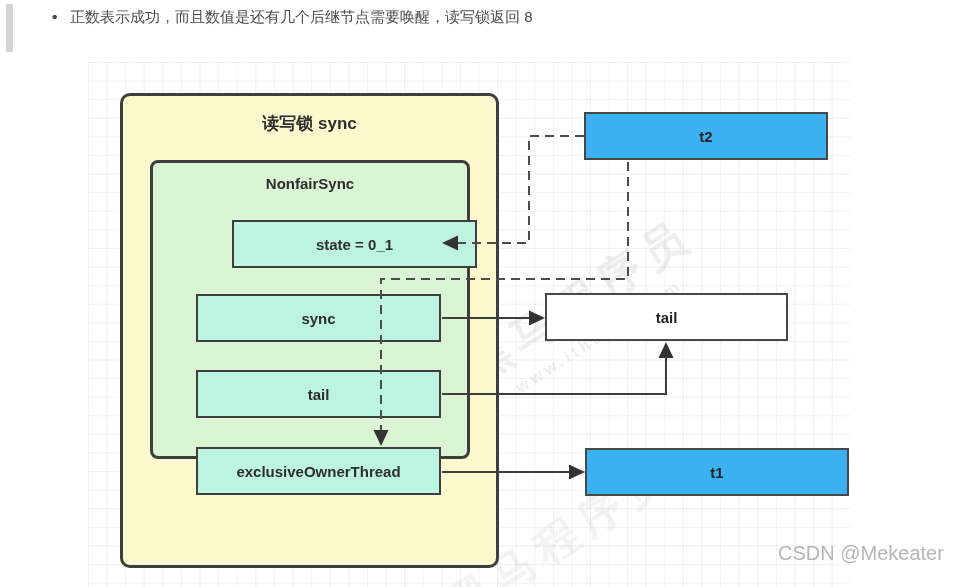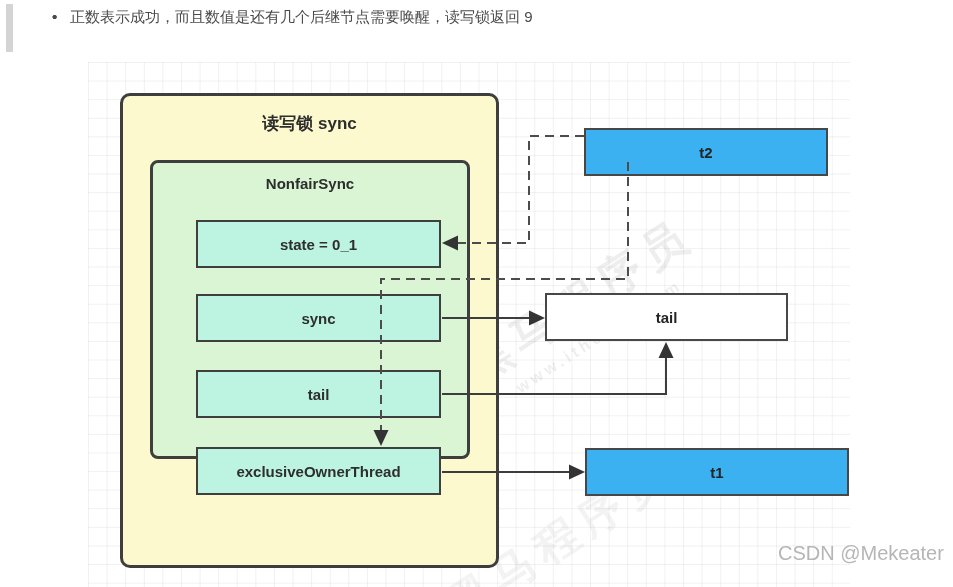--- a/index.html
+++ b/index.html
@@ -35,30 +35,30 @@
   .outer-title { margin-top:16px; text-align:center; font-size:17px; font-weight:bold; color:#2d2d2d; }
   .inner-box { position:absolute; left:150px; top:160px; width:320px; height:299px;
     background:#d9f5d3; border:3px solid #3e3e3e; border-radius:8px; }
   .inner-title { margin-top:12px; text-align:center; font-size:15px; font-weight:bold; color:#2d2d2d; }
 
   
   .field { position:absolute; left:196px; width:245px; height:48px;
     background:#bcf4e1; border:2px solid #3f3f3f;
     display:flex; align-items:center; justify-content:center;
     font-size:15px; font-weight:bold; color:#2e2e2e; }
-  .field.state { top:220px; }
+  .field.state { top:220px;margin-left:36px; }
   .field.head  { top:294px; }
   .field.tail  { top:370px; }
   .field.eot   { top:447px; }
 
   
   .node { position:absolute; height:48px; border:2px solid #474747;
     display:flex; align-items:center; justify-content:center;
     font-size:15px; font-weight:bold; color:#242424; }
-  .node.t2  { left:584px; top:128px; width:244px; background:#3bb1f1; }
+  .node.t2  { left:584px; top:112px; width:244px; background:#3bb1f1; }
   .node.nul { left:545px; top:293px; width:243px; background:#ffffff; }
   .node.t1  { left:585px; top:448px; width:264px; background:#3bb1f1; }
 
   
   .edges { position:absolute; left:0; top:0; width:953px; height:587px; pointer-events:none; }
   .edge-dashed { fill:none; stroke:#4c4c4c; stroke-width:2; stroke-dasharray:9 6; }
   .edge-solid  { fill:none; stroke:#3d3d3d; stroke-width:2; }
   .arrow { fill:#333333; stroke:none; }
 </style>
 </head>
@@ -66,21 +66,21 @@
 
 <div class="page">
 
   <div class="quote-bar"></div>
   <ul class="notes">
     <li>
       <span class="dot">•</span>
     </li>
     <li>
       <span class="dot">•</span>
-      <span>正数表示成功，而且数值是还有几个后继节点需要唤醒，读写锁返回 9</span>
+      <span>正数表示成功，而且数值是还有几个后继节点需要唤醒，读写锁返回 8</span>
     </li>
   </ul>
 
   <div class="canvas"></div>
 
   <div class="wm-brand" style="left:455px; top:270px;">
     <span class="big">黑马程序员</span>
     <span class="small">www.itheima.com</span>
   </div>
   <div class="wm-brand" style="left:430px; top:510px; opacity:0.7;">

